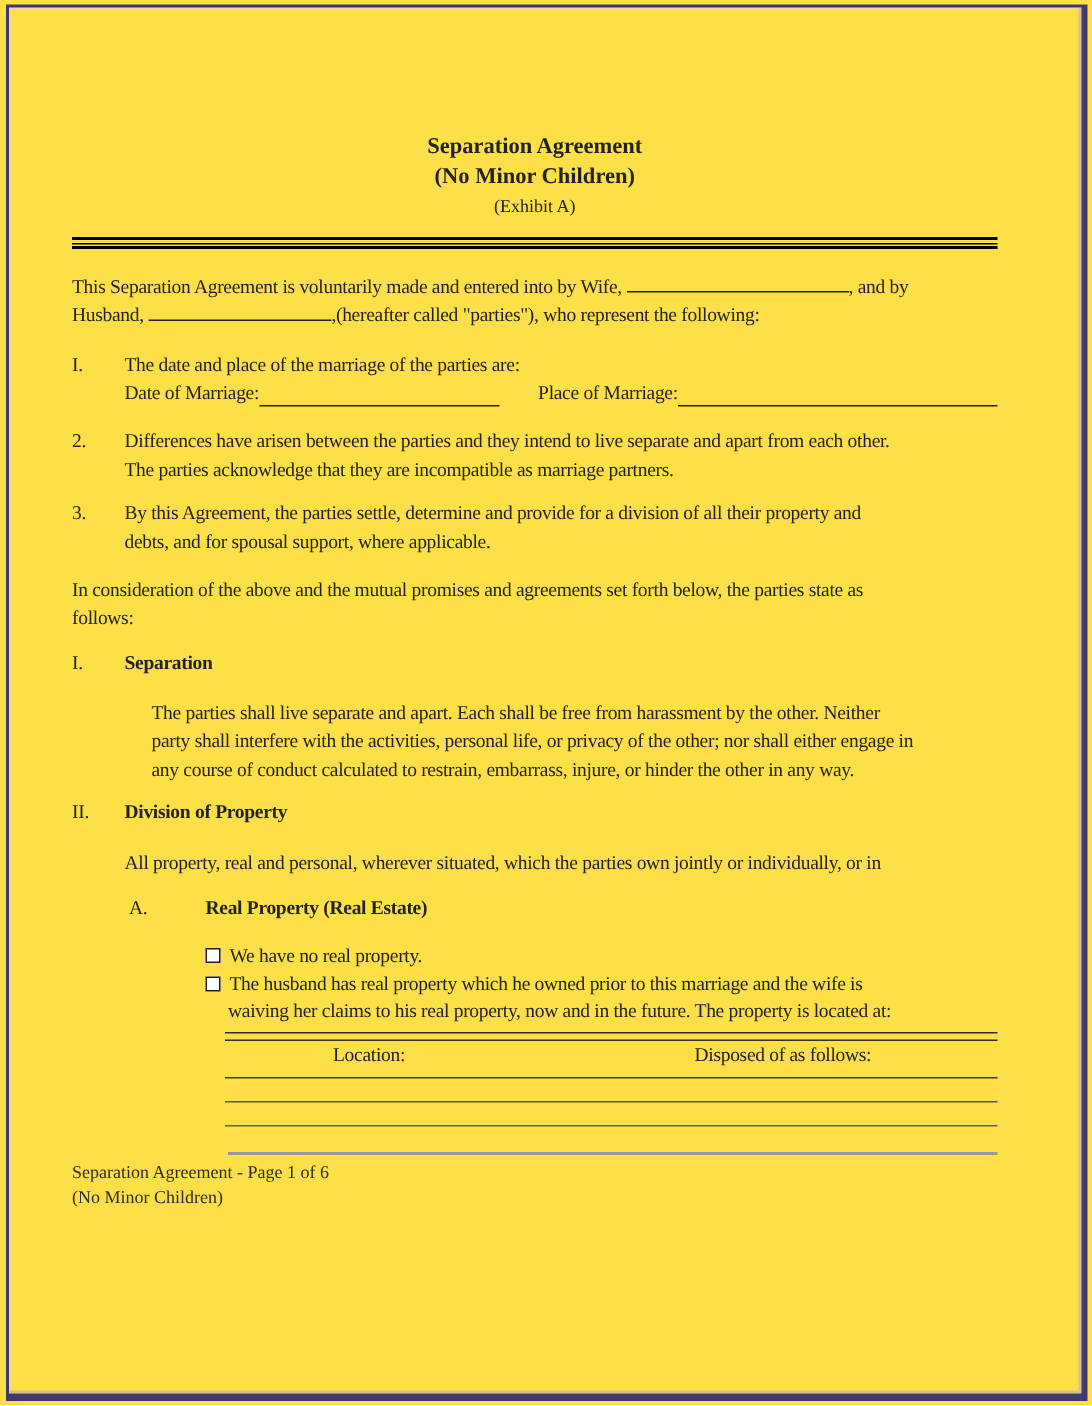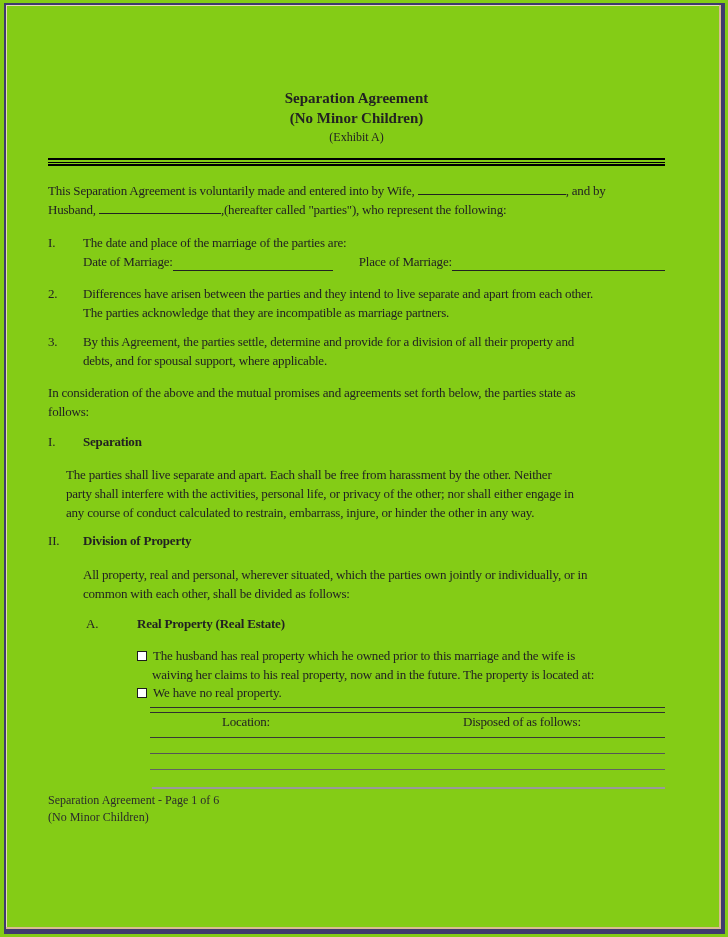--- a/index.html
+++ b/index.html
@@ -1,16 +1,16 @@
 <!DOCTYPE html>
 <html><head>
 <meta charset="utf-8">
 <style>
   html,body{margin:0;padding:0;background:#fff;}
-  .page{position:relative;width:728px;height:937px;background:#84cc16;overflow:hidden;
+  .page{position:relative;width:728px;height:937px;background:#fde047;overflow:hidden;
         font-family:"Liberation Serif","DejaVu Serif",serif;color:#222;}
   .frame{position:absolute;top:3px;left:4px;right:3px;bottom:3px;
          border:2px solid #3f3a6e;border-right-width:4px;border-bottom-width:5px;
          box-shadow:inset -2px -2px 0 #d9bc90, inset 1px 1px 0 #e8d8be;pointer-events:none;}
   .content{position:absolute;left:48px;top:0;width:617px;}
   .title-block{margin-top:88px;text-align:center;}
   .t1{font-size:15px;font-weight:bold;line-height:20px;}
   .t3{font-size:12px;line-height:18px;}
   .dbl-rule{margin-top:12px;height:4px;border-top:2px solid #000;border-bottom:2px solid #000;
             background:linear-gradient(#000 0 0) center/100% 1px no-repeat;}
@@ -19,21 +19,21 @@
   .intro{margin-top:15px;}
   .blank{display:inline-block;border-bottom:1px solid #222;height:12px;vertical-align:baseline;}
   .b148{width:148px;} .b122{width:122px;} .b160{width:160px;}
   .row{display:flex;font-size:13px;line-height:19px;letter-spacing:-0.2px;}
   .num{width:35px;flex-shrink:0;}
   .rbody{flex:1;min-width:0;}
   .r1{margin-top:14px;} .r2{margin-top:13px;} .r3{margin-top:10px;}
   .consid{margin-top:13px;}
   .sec-head{margin-top:11px;font-weight:bold;}
   .sec-head .heading{font-weight:bold;}
-  .sec-body{margin-top:14px;margin-left:18px;}
+  .sec-body{margin-top:14px;margin-left:53px;}
   .sec2-head{margin-top:9px;}
   .sec2-body{margin-top:15px;margin-left:35px;}
   .sub-head{margin-top:11px;margin-left:38px;}
   .sub-head .num2{width:51px;flex-shrink:0;font-weight:normal;}
   .cb-list{margin-top:14px;margin-left:89px;}
   .cb .ln{line-height:18.5px;}
   .cbx{display:inline-block;width:8px;height:8px;border:1px solid #1c1c1c;margin-right:6px;
        vertical-align:-1px;background:#fff;}
   .wrapln{padding-left:15px;}
   .fill-line{margin-left:102px;border-bottom:1px solid #2f2f2f;height:0;margin-top:4px;}
@@ -117,35 +117,34 @@
       <div class="ln">party shall interfere with the activities, personal life, or privacy of the other; nor shall either engage in</div>
       <div class="ln">any course of conduct calculated to restrain, embarrass, injure, or hinder the other in any way.</div>
     </div>
 
     <div class="row sec-head sec2-head">
       <div class="num" style="font-weight:normal;">II.</div>
       <div class="heading">Division of Property</div>
     </div>
     <div class="sec2-body para">
       <div class="ln">All property, real and personal, wherever situated, which the parties own jointly or individually, or in</div>
-      <div class="ln">common with each other, shall be divided as follows:</div>
     </div>
 
     <div class="row sub-head">
       <div class="num2">A.</div>
       <div style="font-weight:bold;">Real Property (Real Estate)</div>
     </div>
 
     <div class="cb-list">
       <div class="cb">
+        <div class="ln"><span class="cbx"></span><span>We have no real property.</span></div>
+      </div>
+      <div class="cb">
         <div class="ln"><span class="cbx"></span><span>The husband has real property which he owned prior to this marriage and the wife is</span></div>
         <div class="ln wrapln">waiving her claims to his real property, now and in the future. The property is located at:</div>
-      </div>
-      <div class="cb">
-        <div class="ln"><span class="cbx"></span><span>We have no real property.</span></div>
       </div>
     </div>
     <div class="fill-line"></div>
 
     <div class="fill-line"></div>
 
     <div class="loc-row">
       <span class="loc-label">Location:</span>
       <span class="disp-label">Disposed of as follows:</span>
     </div>

